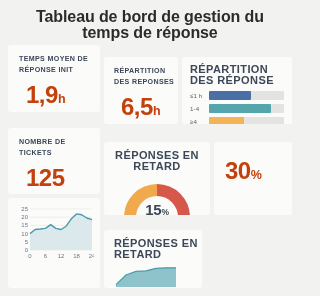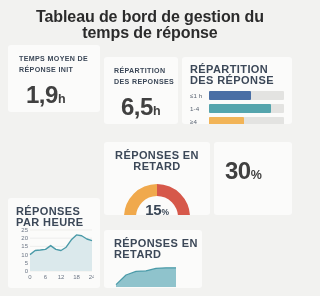--- a/index.html
+++ b/index.html
@@ -42,21 +42,21 @@
     font-size: 7.1px;
     font-weight: bold;
     letter-spacing: 0.35px;
     line-height: 10.5px;
     color: #3c4858;
     text-transform: uppercase;
   }
   .kpi-value {
     font-size: 24px;
     font-weight: bold;
-    color: #404040;
+    color: #c2410c;
     line-height: 26px;
     letter-spacing: -0.5px;
   }
   .kpi-value .unit {
     font-size: 12.5px;
     font-weight: bold;
     letter-spacing: 0;
   }
   .chart-title {
     font-size: 11px;
@@ -202,20 +202,26 @@
           <div class="bar-cat">≥4</div>
           <div class="bar-track">
             <div class="bar-fill" id="bar-fill-2" style="width: 46.25%; background: rgb(242, 180, 87);"></div>
           </div>
         </div>
       </div>
 
     </div>
   </div>
 
+  <div class="card" id="card-tickets">
+    <div class="inner">
+      <div class="kpi-label">NOMBRE DE TICKETS</div>
+      <div class="kpi-value">125</div>
+    </div>
+  </div>
 
   <div class="card" id="card-late-gauge">
     <div class="inner">
       <div class="chart-title">RÉPONSES EN RETARD</div>
       <div class="gauge-wrap">
         <svg class="gauge-svg" width="82" height="42" viewBox="0 0 82 42">
           <path d="M 8 41 A 33 33 0 0 1 41 8 L 41 20 A 21 21 0 0 0 20 41 Z" fill="#f0a94c"></path>
           <path d="M 41 8 A 33 33 0 0 1 74 41 L 62 41 A 21 21 0 0 0 41 20 Z" fill="#d6584a"></path>
         </svg>
         <div class="gauge-value">
@@ -228,21 +234,20 @@
   <div class="card" id="card-first-contact">
     <div class="inner">
       <div class="kpi-value">
         <span>30</span><span class="unit">%</span>
       </div>
     </div>
   </div>
 
   <div class="card" id="card-responses-hour">
     <div class="inner">
-      <div class="chart-title">RÉPONSES PAR HEURE</div>
       <svg id="hour-chart" width="78" height="58" viewBox="0 0 78 58">
           <line x1="14" x2="76" y1="44" y2="44" class="grid-line"></line>
           <text x="12" y="46" text-anchor="end" class="axis-text">0</text>
           <line x1="14" x2="76" y1="35.8" y2="35.8" class="grid-line"></line>
           <text x="12" y="37.8" text-anchor="end" class="axis-text">5</text>
           <line x1="14" x2="76" y1="27.599999999999998" y2="27.599999999999998" class="grid-line"></line>
           <text x="12" y="29.599999999999998" text-anchor="end" class="axis-text">10</text>
           <line x1="14" x2="76" y1="19.400000000000002" y2="19.400000000000002" class="grid-line"></line>
           <text x="12" y="21.400000000000002" text-anchor="end" class="axis-text">15</text>
           <line x1="14" x2="76" y1="11.199999999999996" y2="11.199999999999996" class="grid-line"></line>

